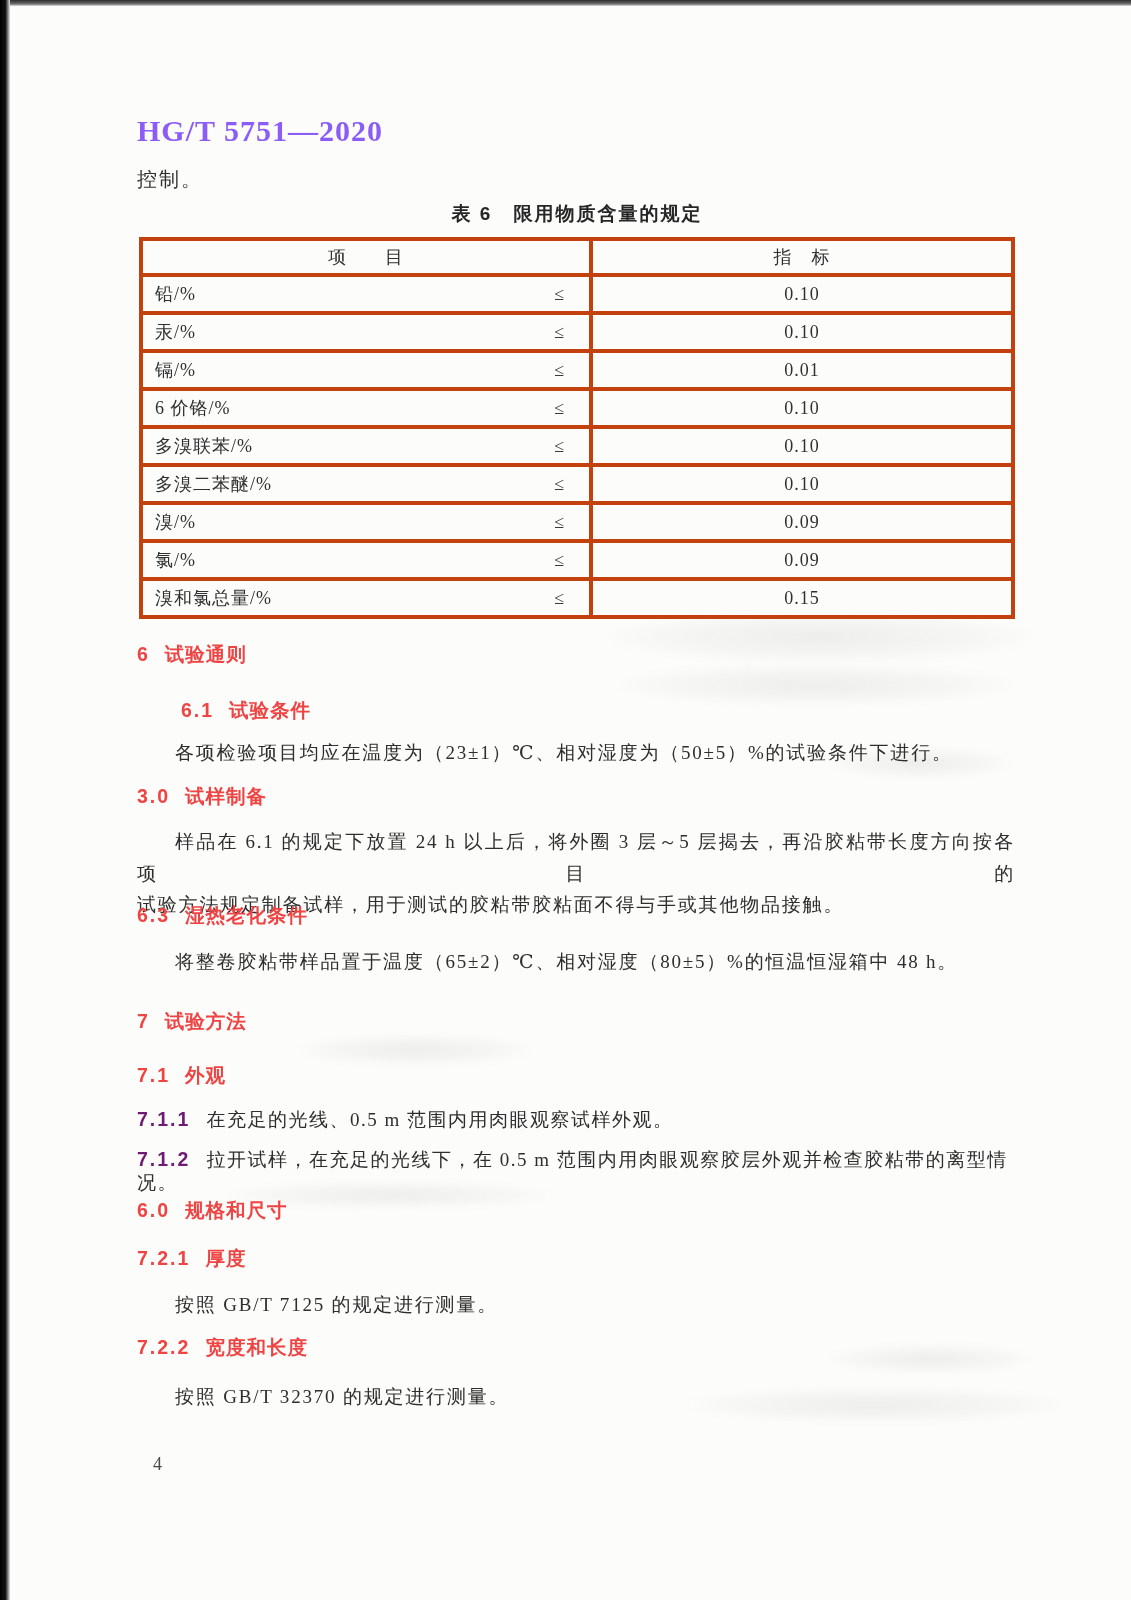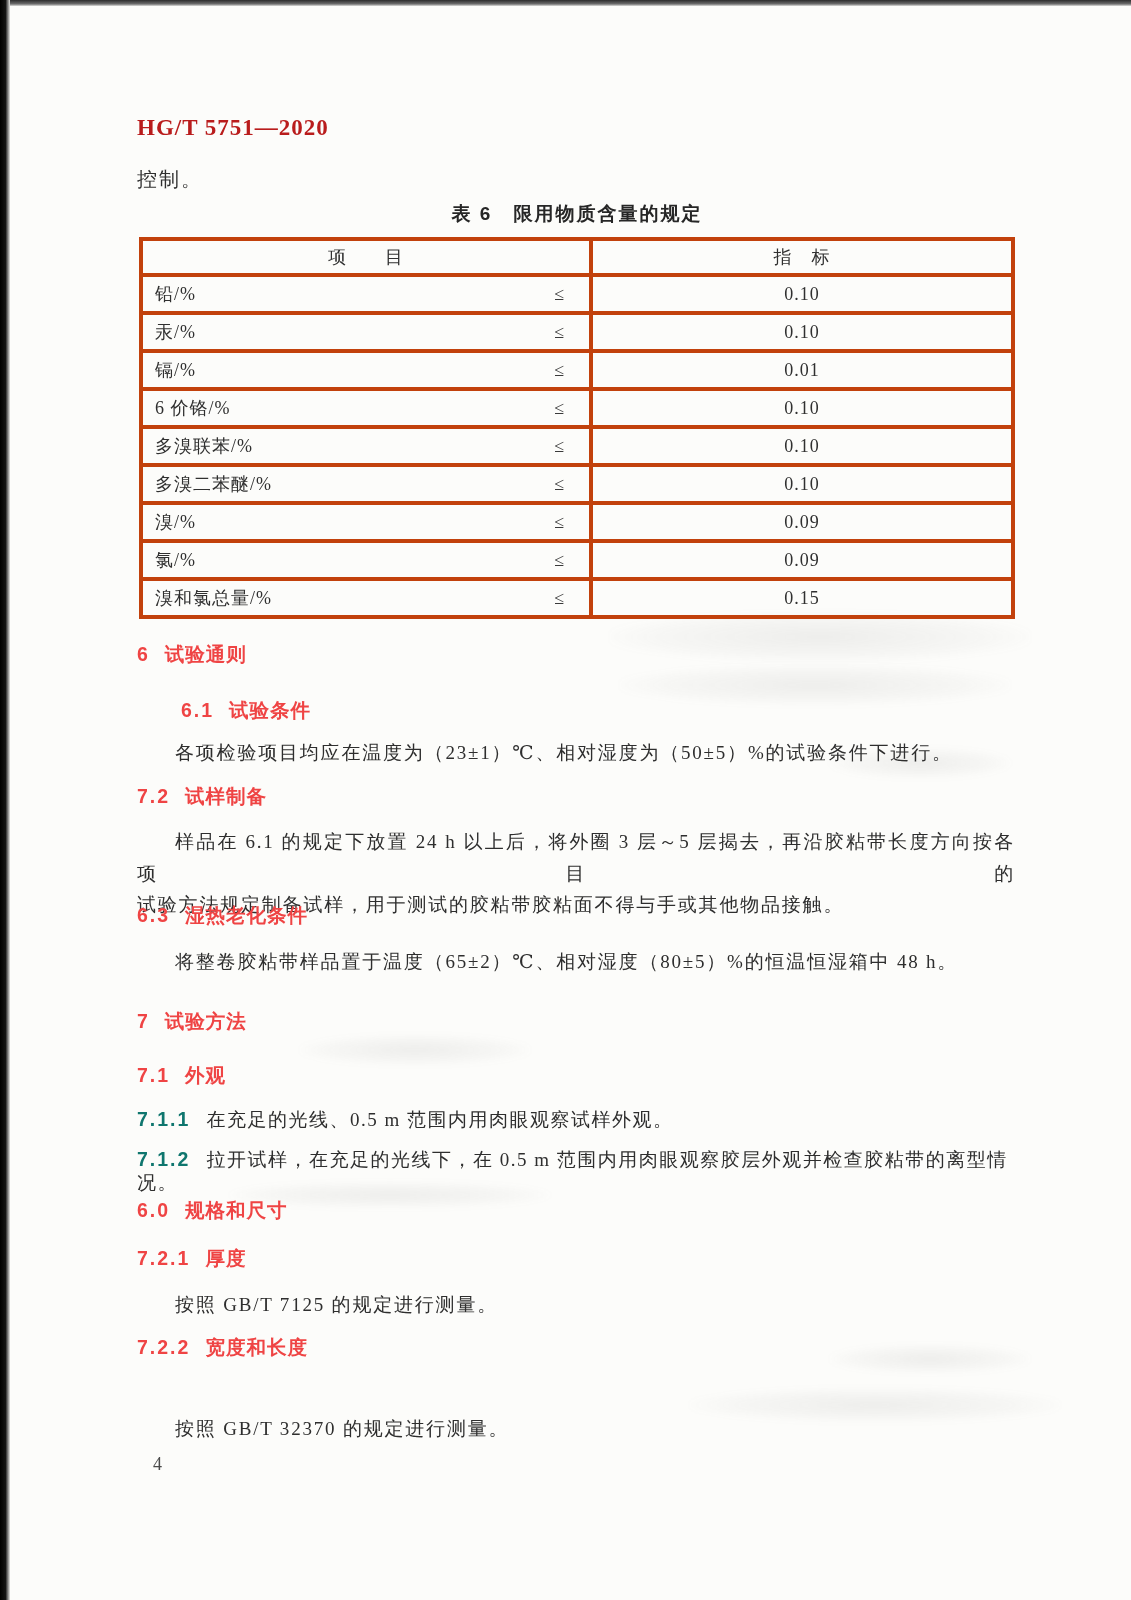--- a/index.html
+++ b/index.html
@@ -9,22 +9,22 @@
   }
   
   .edge-left{position:absolute;left:0;top:0;width:10px;height:1600px;
     background:linear-gradient(90deg,#000 0%,#141414 55%,#8f8f8f 82%,#e7e7e5 100%);}
   .edge-top{position:absolute;left:10px;right:0;top:0;height:6px;
     background:linear-gradient(180deg,#2c2c2c 0%,#6d6d6d 65%,#dcdcda 100%);}
   
   .smudge{position:absolute;pointer-events:none;filter:blur(3px);
     background:radial-gradient(ellipse at center,rgba(110,110,110,0.10),rgba(110,110,110,0.04) 55%,transparent 75%);}
   
-  .std-code{position:absolute;left:137px;top:116px;font-size:23px;font-weight:bold;
-    letter-spacing:1px;line-height:1;color:#b91c1c;}
+  .std-code{position:absolute;left:137px;top:116px;font-size:30px;font-weight:bold;
+    letter-spacing:1px;line-height:1;color:#8b5cf6;}
   .intro{position:absolute;left:137px;top:169px;font-size:20px;line-height:1;letter-spacing:2px;}
   
   .tbl-title{position:absolute;left:139px;top:204px;width:876px;text-align:center;
     font-family:"Liberation Sans","DejaVu Sans",sans-serif;font-weight:bold;font-size:19px;
     letter-spacing:2px;line-height:1;color:#262626;}
   table.limits{position:absolute;left:139px;top:237px;width:876px;border-collapse:collapse;
     font-size:18px;color:#303030;}
   table.limits{border:2px solid #3f3f3f;}
   table.limits th,table.limits td{border:4px solid #c2410c;padding:0;}
   table.limits th{height:32px;font-weight:normal;font-size:18px;letter-spacing:1px;text-align:center;}
@@ -35,21 +35,21 @@
     padding:0 24px 0 12px;letter-spacing:1px;}
   .le-sym{font-size:18px;color:#3a3a3a;}
   td.val{text-align:center;letter-spacing:1px;}
   
   .sec{position:absolute;left:137px;font-family:"Liberation Sans","DejaVu Sans",sans-serif;
     font-weight:bold;font-size:19.5px;line-height:1;color:#ef4444;letter-spacing:1px;}
   .sec .hn{margin-right:15px;letter-spacing:2px;}
   
   .clause{position:absolute;left:137px;width:896px;font-size:19px;line-height:1.2;letter-spacing:1.5px;}
   .clause .hn{font-family:"Liberation Sans","DejaVu Sans",sans-serif;font-weight:bold;
-    font-size:19.5px;margin-right:16px;letter-spacing:2px;color:#0f766e;}
+    font-size:19.5px;margin-right:16px;letter-spacing:2px;color:#701a75;}
   
   .para{position:absolute;left:137px;width:878px;font-size:19px;line-height:31.5px;letter-spacing:1.8px;}
   .para .line{display:block;}
   .para .line.first{text-indent:2em;}
   .para .line.fill{text-align:justify;text-align-last:justify;}
   .pageno{position:absolute;left:153px;top:1455px;font-size:18px;line-height:1;color:#4a4a4a;}
 </style>
 </head>
 <body>
 
@@ -173,21 +173,21 @@
   </div>
 
   <div class="sec" style="top:701px;margin-left:44px;">
     <span class="hn">6.1</span><span>试验条件</span>
   </div>
   <div class="para" style="top:737px;">
     <span class="line first">各项检验项目均应在温度为（23±1）℃、相对湿度为（50±5）%的试验条件下进行。</span>
   </div>
 
   <div class="sec" style="top:787px;">
-    <span class="hn">7.2</span><span>试样制备</span>
+    <span class="hn">3.0</span><span>试样制备</span>
   </div>
   <div class="para" style="top:826px;">
     <span class="line first fill">样品在 6.1 的规定下放置 24 h 以上后，将外圈 3 层～5 层揭去，再沿胶粘带长度方向按各项目的</span>
     <span class="line">试验方法规定制备试样，用于测试的胶粘带胶粘面不得与手或其他物品接触。</span>
   </div>
 
   <div class="sec" style="top:906px;">
     <span class="hn">6.3</span><span>湿热老化条件</span>
   </div>
   <div class="para" style="top:946px;">
@@ -217,19 +217,19 @@
   <div class="sec" style="top:1249px;">
     <span class="hn">7.2.1</span><span>厚度</span>
   </div>
   <div class="para" style="top:1289px;">
     <span class="line first">按照 GB/T 7125 的规定进行测量。</span>
   </div>
 
   <div class="sec" style="top:1338px;">
     <span class="hn">7.2.2</span><span>宽度和长度</span>
   </div>
-  <div class="para" style="top:1381px;margin-top:32px;">
+  <div class="para" style="top:1381px;">
     <span class="line first">按照 GB/T 32370 的规定进行测量。</span>
   </div>
 
   <div class="pageno">4</div>
 
 </div>
 
 </body></html>

